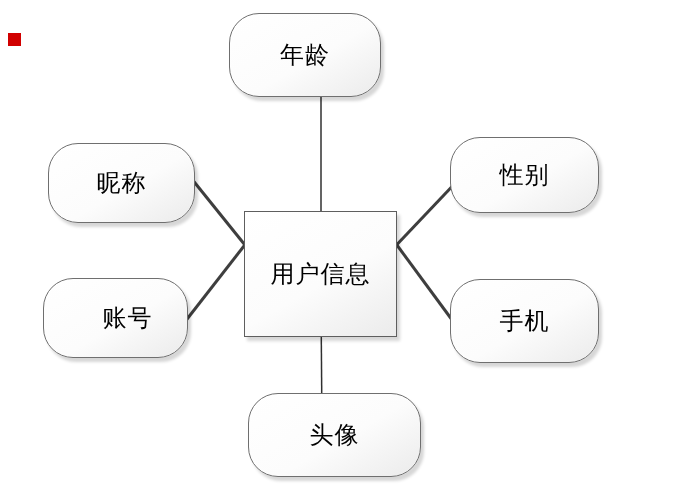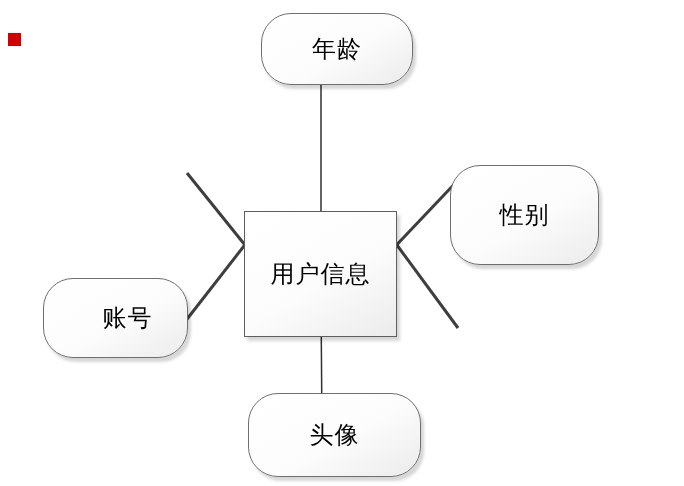--- a/index.html
+++ b/index.html
@@ -28,24 +28,24 @@
     border: 1.4px solid #6f6f6f;
     box-shadow: 3px 4px 3px rgba(0,0,0,0.16);
     color: #000000;
     font-size: 24px;
     letter-spacing: 1px;
     white-space: nowrap;
   }
   .stadium { border-radius: 30px; }
   .entity-rect { border-radius: 0; border-color: #5e5e5e; margin-top: 30px; }
 
-  .node-age      { left: 261px; top: 13px;  width: 152px; height: 72px; }
+  .node-age      { left: 229px; top: 13px;  width: 152px; height: 84px; }
   .node-nickname { left: 48px;  top: 143px; width: 147px; height: 80px; }
   .node-account  { left: 43px;  top: 278px; width: 145px; height: 80px; padding-left: 24px; }
-  .node-gender   { left: 450px; top: 137px; width: 149px; height: 100px; margin-top: 28px; }
+  .node-gender   { left: 450px; top: 137px; width: 149px; height: 76px; }
   .node-phone    { left: 450px; top: 279px; width: 149px; height: 84px; }
   .node-avatar   { left: 248px; top: 393px; width: 173px; height: 84px; }
   .node-entity   { left: 244px; top: 181px; width: 153px; height: 126px; }
 
   .red-marker {
     position: absolute;
     left: 8px; top: 33px;
     width: 13px; height: 13px;
     background: #d10000;
     z-index: 3;
@@ -69,27 +69,33 @@
   <div class="red-marker"></div>
 
   <div class="node stadium node-age">
     <span class="node-label">年龄</span>
   </div>
 
   <div class="node stadium node-gender">
     <span class="node-label">性别</span>
   </div>
 
+  <div class="node stadium node-phone">
+    <span class="node-label">手机</span>
+  </div>
 
   <div class="node stadium node-avatar">
     <span class="node-label">头像</span>
   </div>
 
   <div class="node stadium node-account">
     <span class="node-label">账号</span>
   </div>
 
+  <div class="node stadium node-nickname">
+    <span class="node-label">昵称</span>
+  </div>
 
   <div class="node entity-rect node-entity">
     <span class="node-label">用户信息</span>
   </div>
 
 </div>
 
 </body></html>

